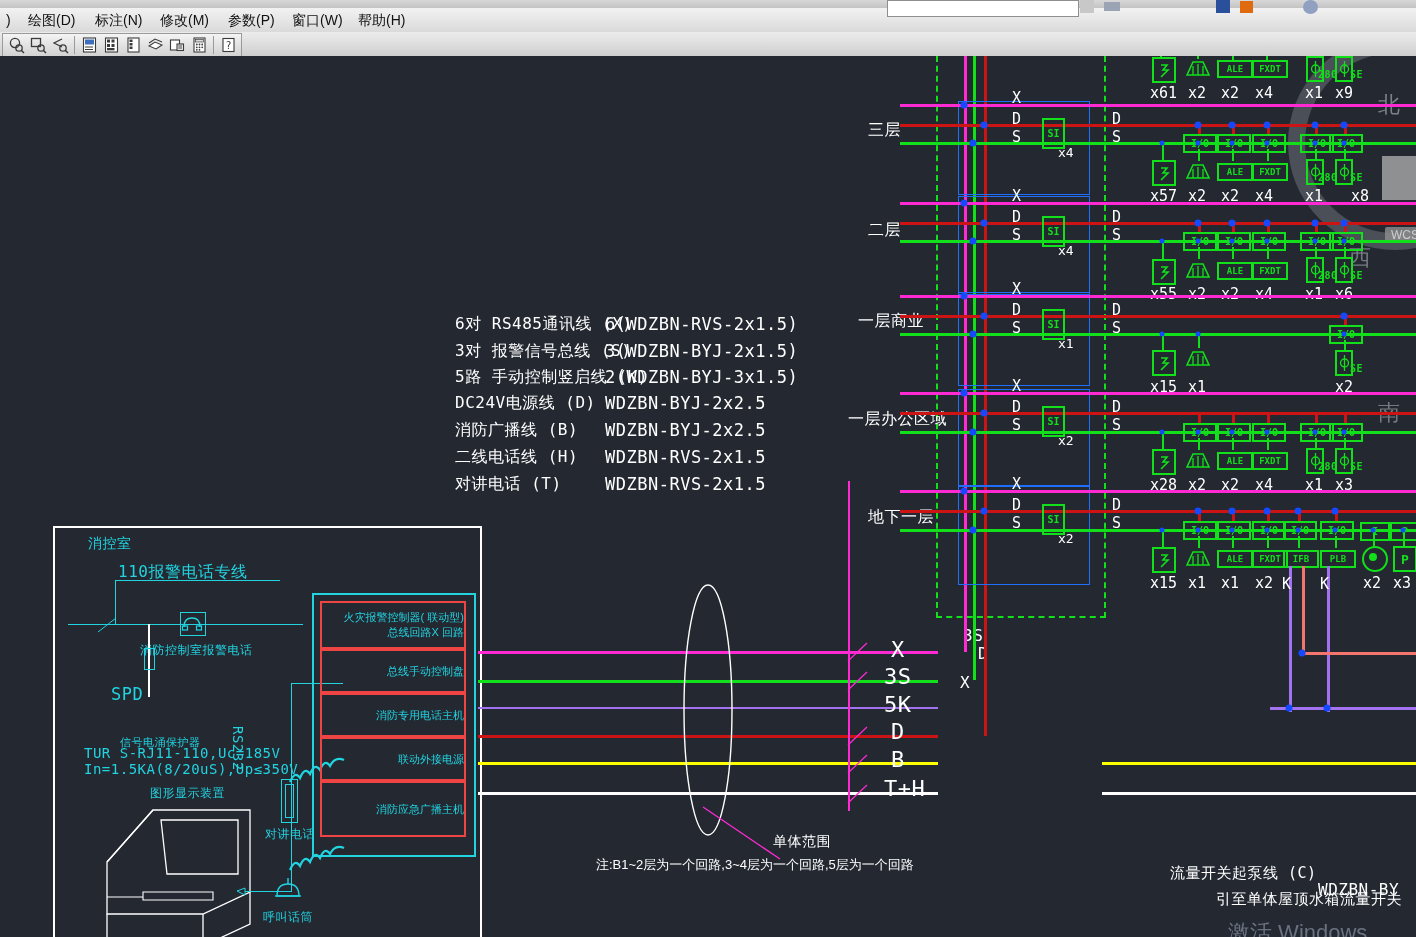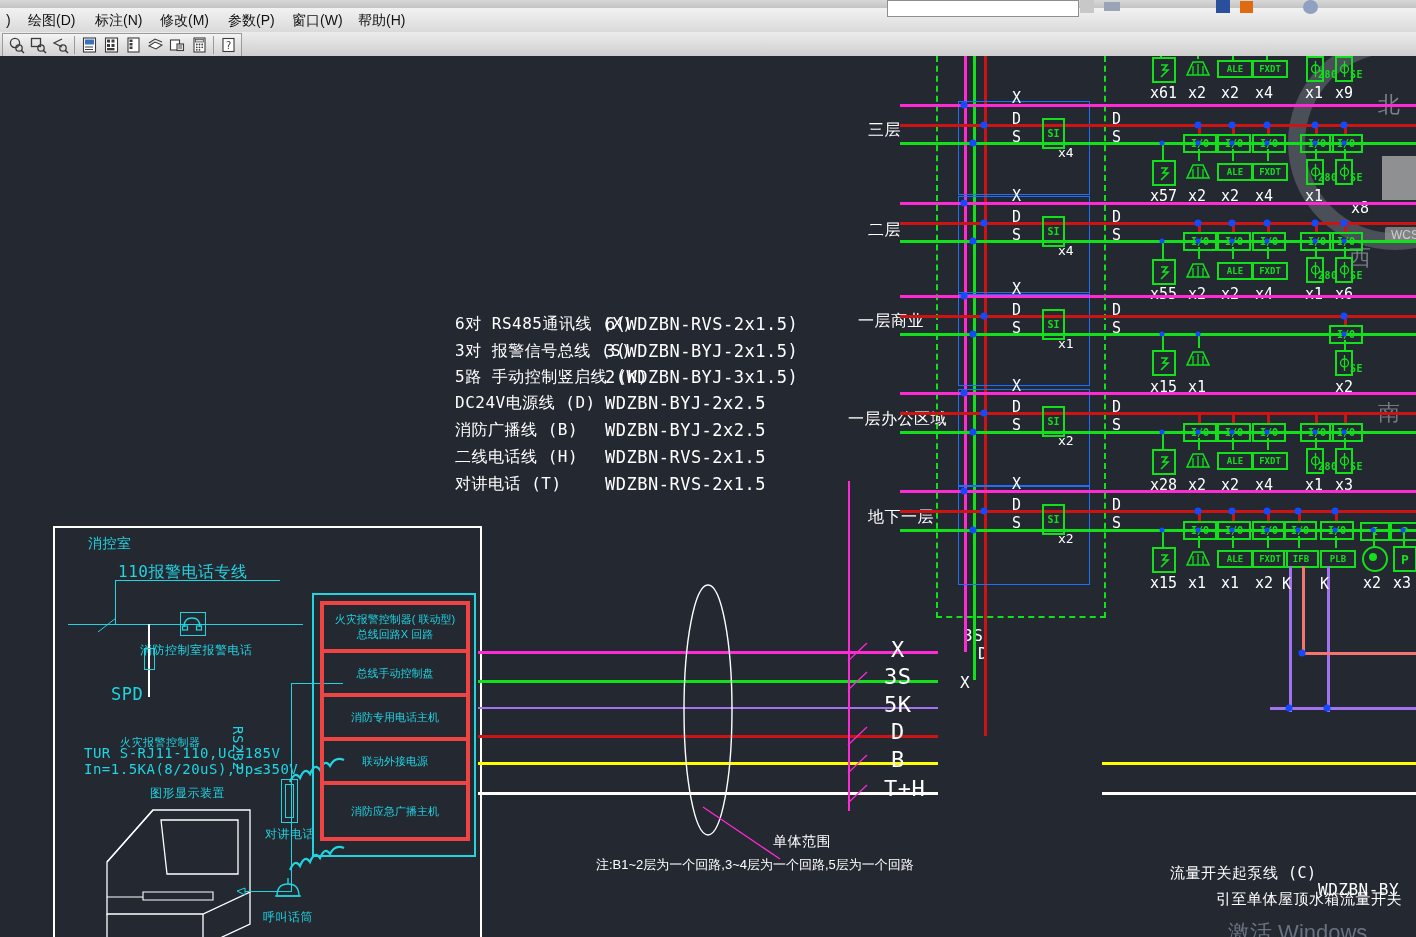--- a/index.html
+++ b/index.html
@@ -52,22 +52,22 @@
   .dev.sq{width:20px;height:22px;font-size:13px;}
   .dev.sm{width:14px;height:22px;font-size:11px;}
   .dev.si{width:19px;height:27px;font-size:10px;}
   .dev.ii{width:26px;height:15px;font-size:10px;}
   .cnt{position:absolute;color:#fff;font-size:15px;
        font-family:"DejaVu Sans Mono","Liberation Mono",monospace;}
   .klab{position:absolute;color:#fff;font-size:15px;
         font-family:"DejaVu Sans Mono","Liberation Mono",monospace;}
 
   .panelbox{position:absolute;border:2px solid #22d3e0;}
-  .panel{position:absolute;border:4px solid #ef4444;color:#22d3e0;
-         display:flex;flex-direction:column;align-items:center;justify-content:center;
+  .panel{position:absolute;border:2px solid #ef4444;color:#22d3e0;
+         display:flex;flex-direction:column;align-items:flex-end;justify-content:center;
          font-size:11px;line-height:1.35;text-align:center;}
 
   .room{position:absolute;border:2px solid #fff;}
   .greendash{position:absolute;border:2px dashed #12e01a;}
   .blueframe{position:absolute;border:1px solid #1f6fff;}
 
   .note{position:absolute;color:#fff;font-size:13px;white-space:nowrap;}
   .watermark{position:absolute;color:#6a7180;font-size:22px;
              font-family:"Liberation Sans",sans-serif;}
 
@@ -240,21 +240,21 @@
           <path d="M3 14 Q3 5 11 5 Q19 5 19 14" fill="none" stroke="#22d3e0" stroke-width="1.4"></path>
           <rect x="1.5" y="13" width="5" height="4" fill="none" stroke="#22d3e0" stroke-width="1.2"></rect>
           <rect x="15.5" y="13" width="5" height="4" fill="none" stroke="#22d3e0" stroke-width="1.2"></rect>
         </svg>
     </div>
     <div class="cadtxt cyan" style="left:140px;top:586px;font-size:12px;">消防控制室报警电话</div>
 
     <div class="ln v" style="left:148px;top:568px;height:73px;border-left:2px solid #fff;"></div>
     <div style="position:absolute;left:144px;top:592px;width:9px;height:20px;border:1px solid #22d3e0;"></div>
     <div class="cadtxt cyan" style="left:111px;top:628px;font-size:17px;">SPD</div>
-    <div class="cadtxt cyan" style="left:120px;top:679px;font-size:11px;">火灾报警控制器</div>
+    <div class="cadtxt cyan" style="left:120px;top:679px;font-size:11px;">信号电涌保护器</div>
     <div class="cadtxt cyan" style="left:84px;top:689px;font-size:14px;">TUR S-RJ11-110,Uc=185V</div>
     <div class="cadtxt cyan" style="left:84px;top:705px;font-size:14px;">In=1.5KA(8/20uS),Up≤350V</div>
 
     <div class="cadtxt cyan" style="left:150px;top:729px;font-size:12px;">图形显示装置</div>
     <svg style="position:absolute;left:95px;top:748px;" width="175" height="145">
       <path d="M58 6 L155 6 L155 88 L108 110 L12 110 L12 58 Z" fill="none" stroke="#fff" stroke-width="1.3"></path>
       <path d="M58 6 L12 58" fill="none" stroke="#fff" stroke-width="1.3"></path>
       <path d="M66 16 L143 16 L143 70 L72 70 Z" fill="none" stroke="#fff" stroke-width="1.3"></path>
       <path d="M12 110 L12 142 L108 142 L108 110" fill="none" stroke="#fff" stroke-width="1.3"></path>
       <path d="M108 142 L155 120 L155 88" fill="none" stroke="#fff" stroke-width="1.3"></path>
@@ -458,21 +458,21 @@
       <div class="dev io" style="left:1329px;top:78px;">I/O</div>
       <div class="ln v" style="left:1344px;top:68px;height:10px;border-left:3px solid #cc1414;"></div>
       <div class="ln v" style="left:1344px;top:93px;height:10px;border-left:2px solid #12e01a;"></div>
       <div class="dev sm" style="left:1335px;top:103px;">
         <svg width="11" height="16">
             <circle cx="5.5" cy="8" r="4" fill="none" stroke="#12e01a" stroke-width="1.3"></circle>
             <line x1="5.5" y1="0" x2="5.5" y2="16" stroke="#12e01a" stroke-width="1.3"></line>
           </svg>
       </div>
       <div class="cadtxt grn" style="left:1350px;top:116px;font-size:10px;font-weight:bold;">SE</div>
-      <div class="cnt" style="left:1351px;top:131px;margin-top:12px;">x8</div>
+      <div class="cnt" style="left:1351px;top:131px;">x8</div>
 
       <div class="dot sm" style="left:1162px;top:87px;"></div>
       <div class="dot sm" style="left:1198px;top:87px;"></div>
       <div class="dot" style="left:1198px;top:69px;"></div>
       <div class="dot sm" style="left:1232px;top:87px;"></div>
       <div class="dot" style="left:1232px;top:69px;"></div>
       <div class="dot sm" style="left:1267px;top:87px;"></div>
       <div class="dot" style="left:1267px;top:69px;"></div>
       <div class="dot sm" style="left:1315px;top:87px;"></div>
       <div class="dot" style="left:1315px;top:69px;"></div>

